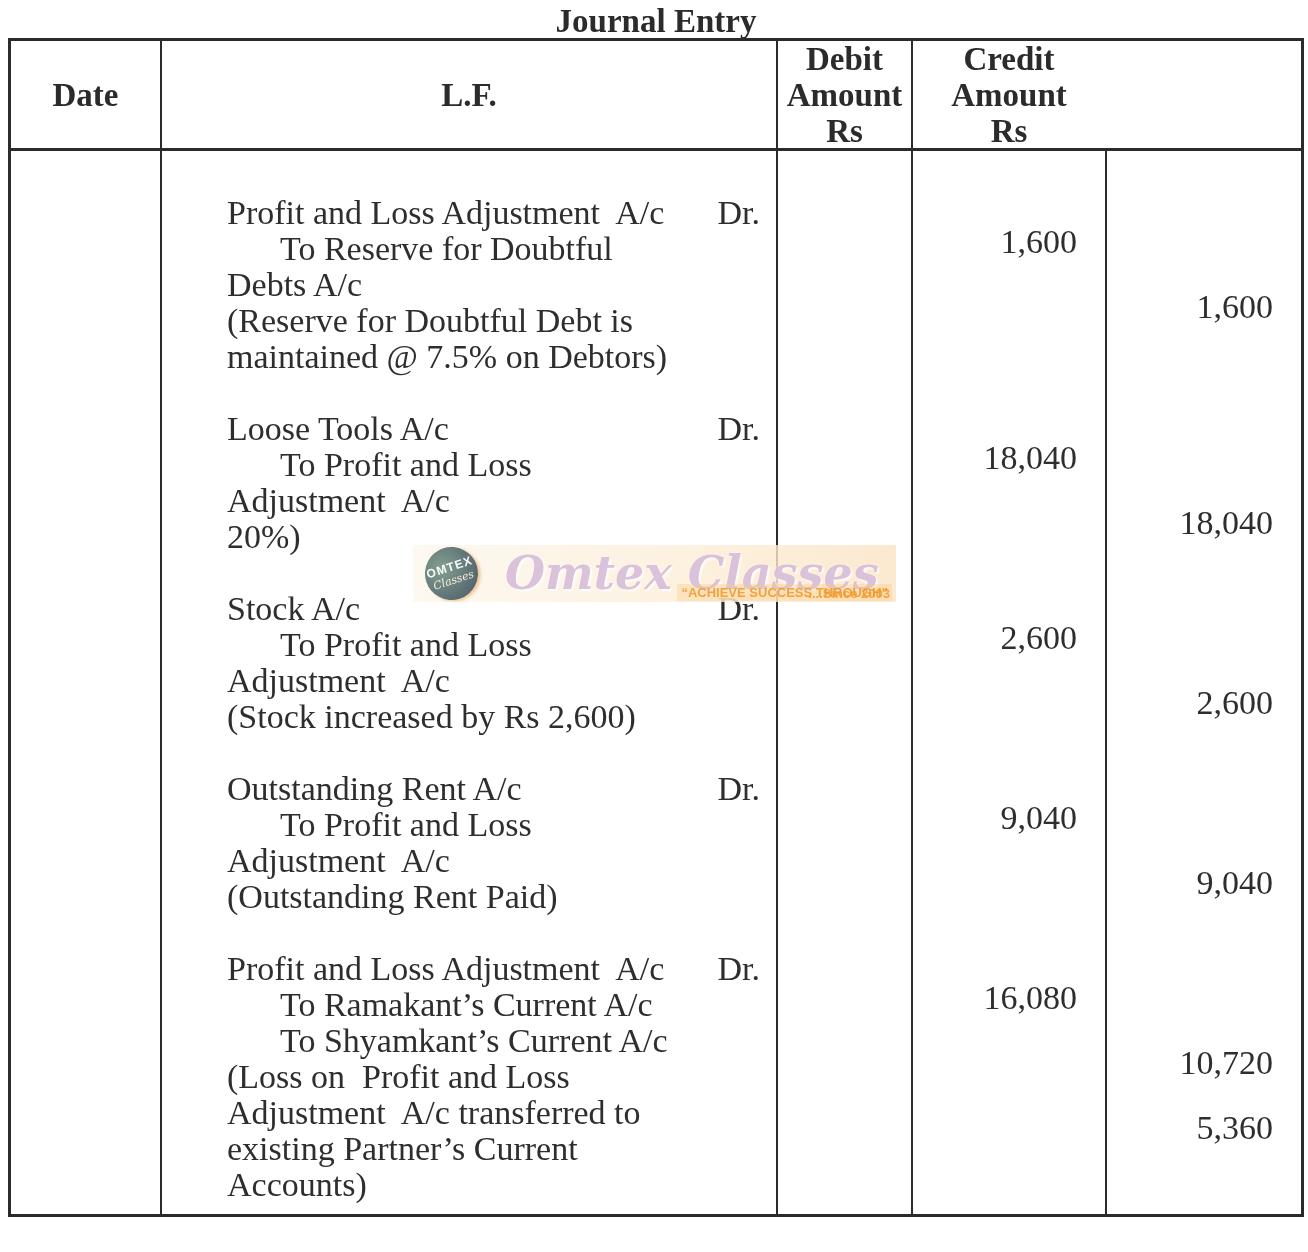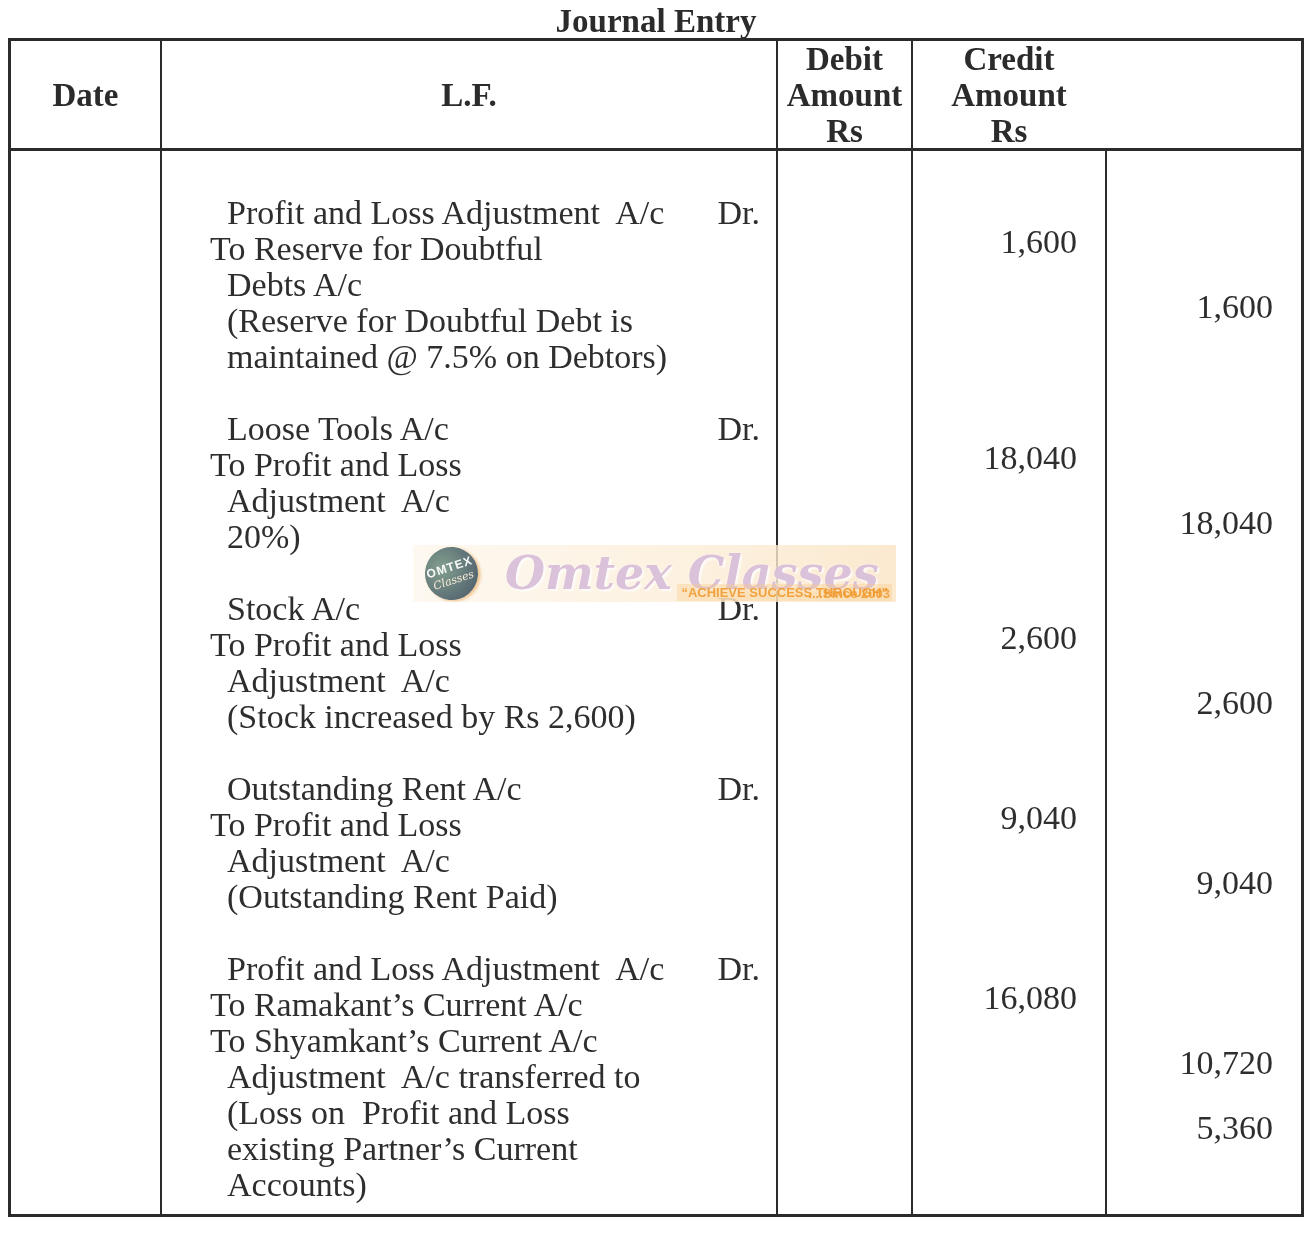--- a/index.html
+++ b/index.html
@@ -45,21 +45,21 @@
     text-align: center; white-space: pre-line; color: #2b2b2b;
   }
 
   
   .erow .cell { padding-top: 36px; }
   .erow.first .cell { padding-top: 44px; }
   .erow.last .cell { padding-bottom: 11px; }
 
   .line { min-height: 36px; line-height: 36px; font-size: 34px; white-space: pre-wrap; }
   .part .line { padding-left: 65px; padding-right: 14px; }
-  .part .line.indent { padding-left: 48px; }
+  .part .line.indent { padding-left: 118px; }
   .part .line.l1 { display: flex; justify-content: space-between; padding-right: 16px; }
   .amt .line { text-align: right; padding-right: 28px; margin-top: 29px; }
 
   
   .wm {
     position: absolute; left: 413px; top: 545px;
     width: 483px; height: 57px;
     background: linear-gradient(90deg, rgba(253,247,238,0.85) 0%, rgba(252,238,216,0.8) 55%, rgba(250,228,196,0.8) 100%);
     pointer-events: none; z-index: 5;
     overflow: hidden;
@@ -201,22 +201,22 @@
         <div class="line">9,040</div>
       </div>
     </div>
 
     <div class="row erow last">
       <div class="cell date"></div>
       <div class="cell part">
         <div class="line l1"><span>Profit and Loss Adjustment  A/c</span><span>Dr.</span></div>
         <div class="line indent">To Ramakant’s Current A/c</div>
         <div class="line indent">To Shyamkant’s Current A/c</div>
+        <div class="line">(Loss on  Profit and Loss</div>
         <div class="line">Adjustment  A/c transferred to</div>
-        <div class="line">(Loss on  Profit and Loss</div>
         <div class="line">existing Partner’s Current</div>
         <div class="line">Accounts)</div>
       </div>
       <div class="cell lf"></div>
       <div class="cell amt">
         <div class="line">16,080</div>
       </div>
       <div class="cell amt">
         <div class="line"></div>
         <div class="line">10,720</div>

